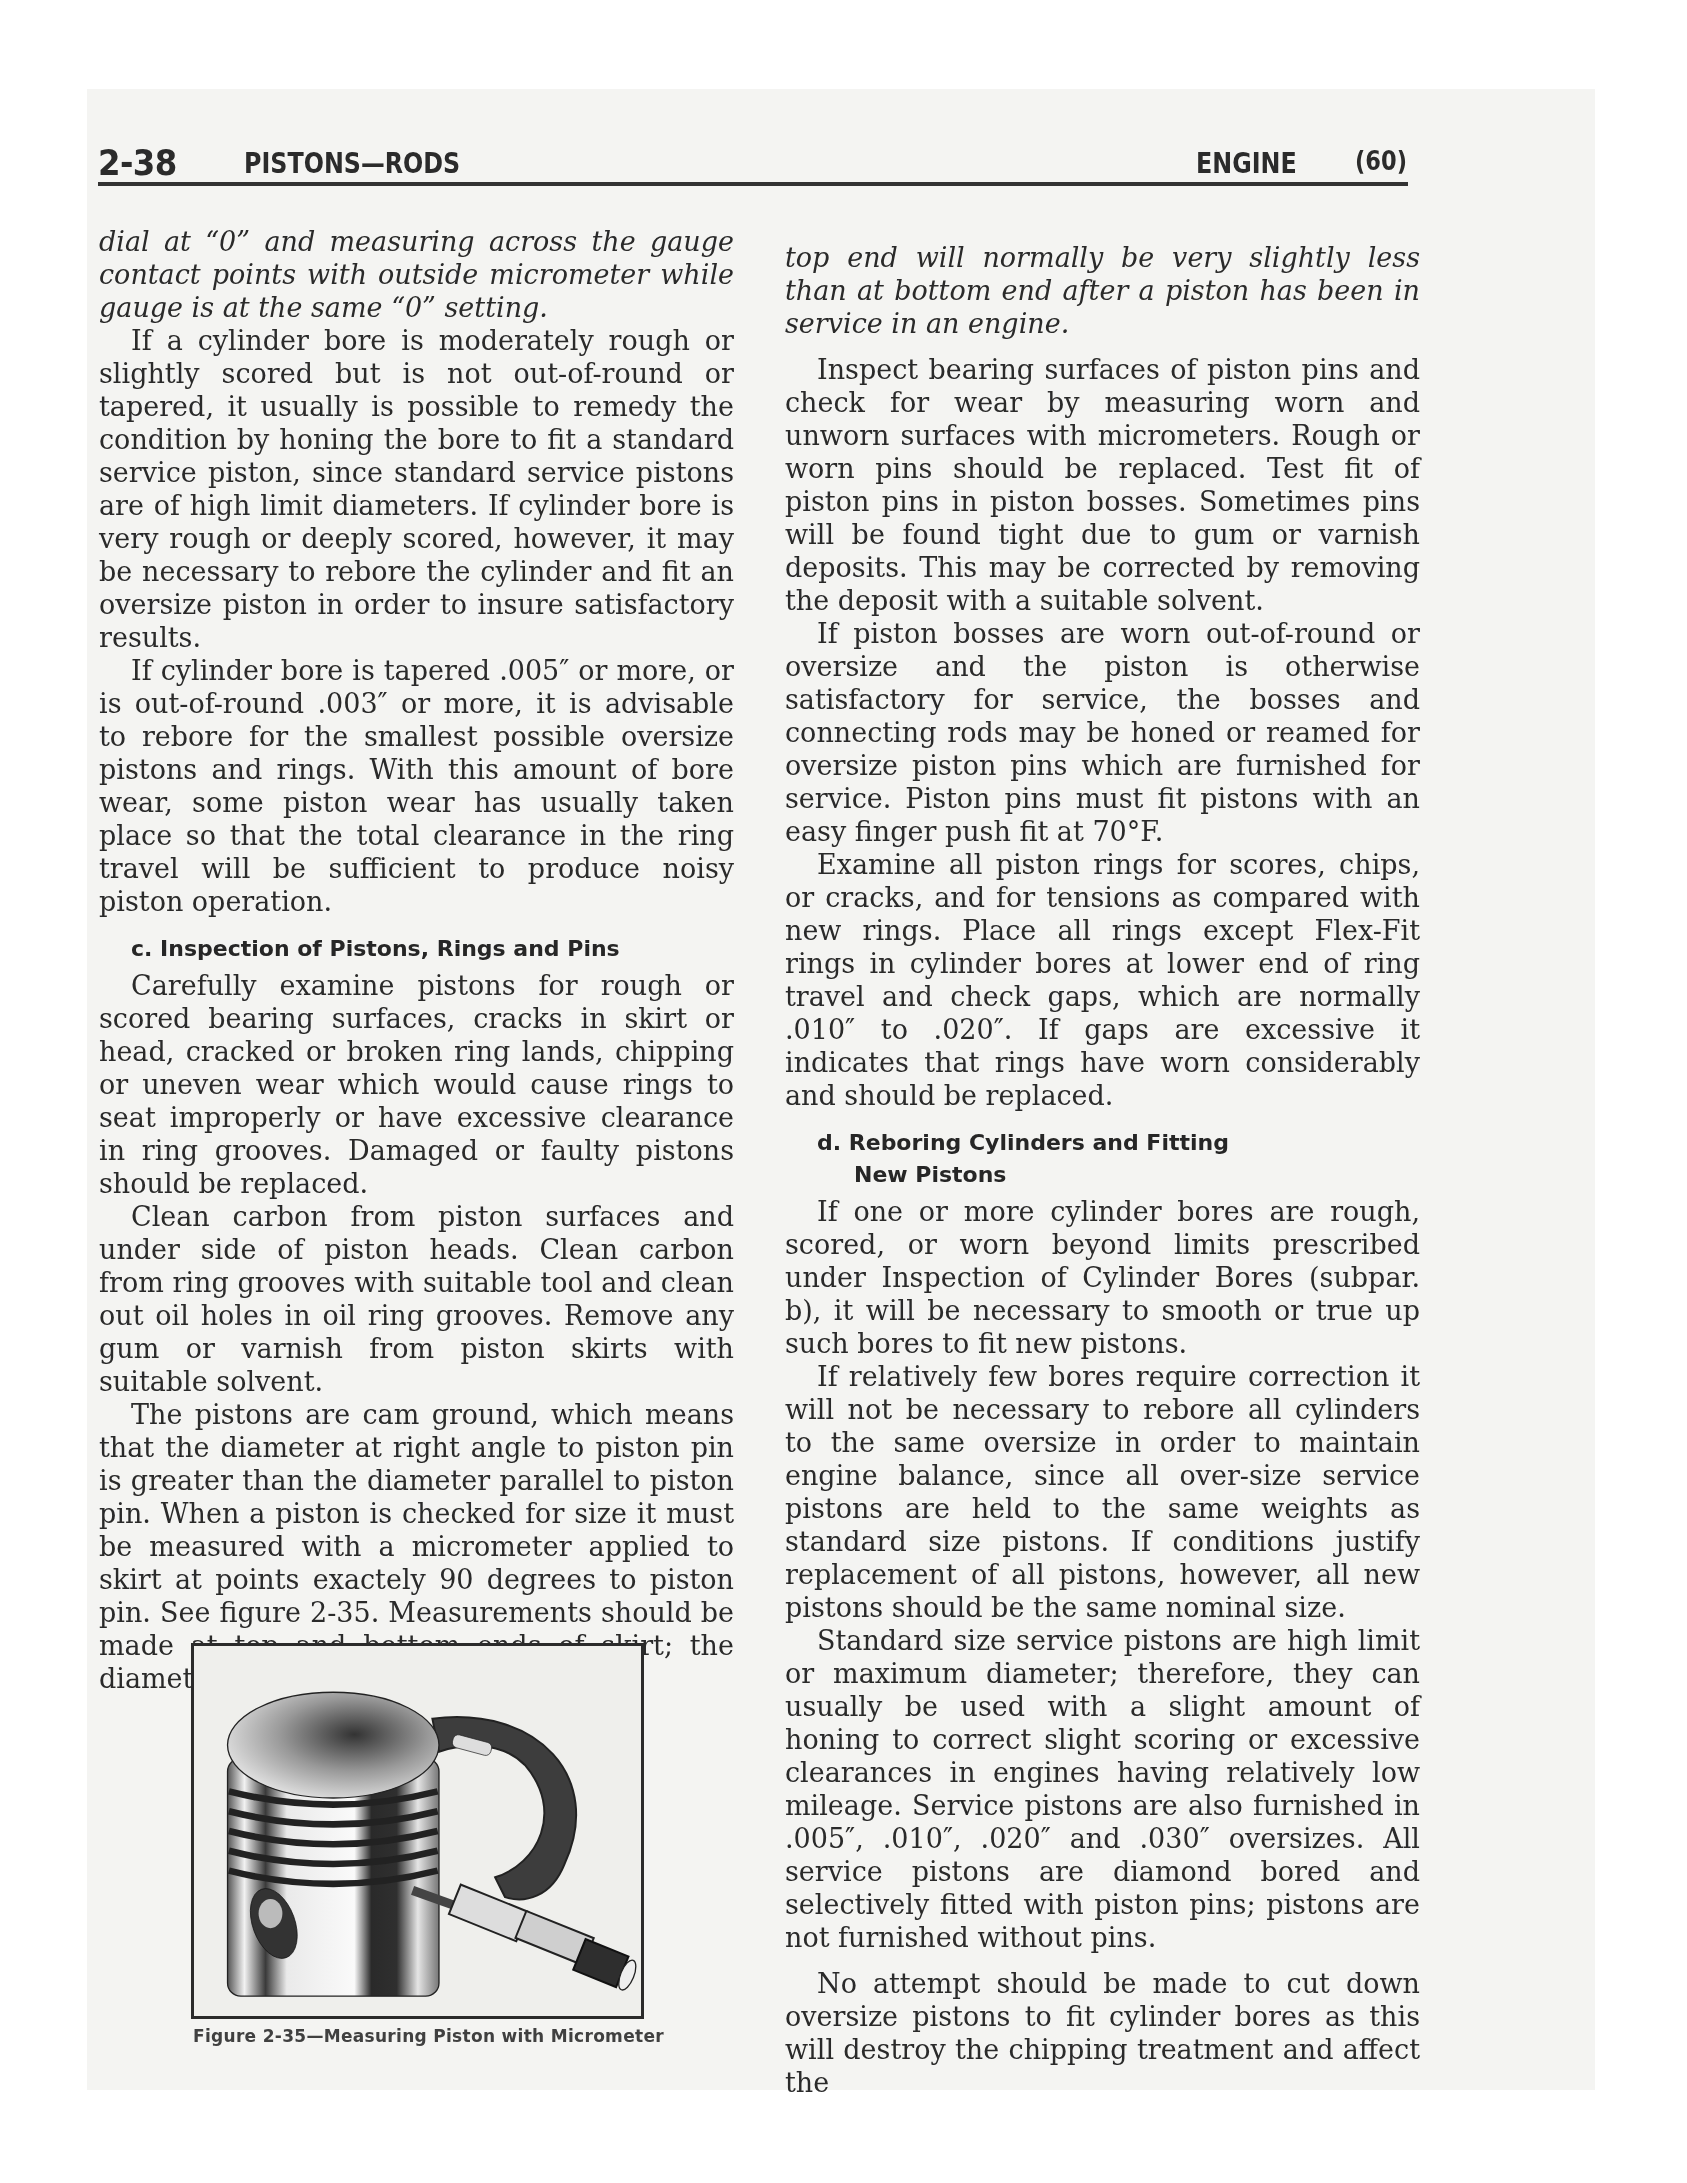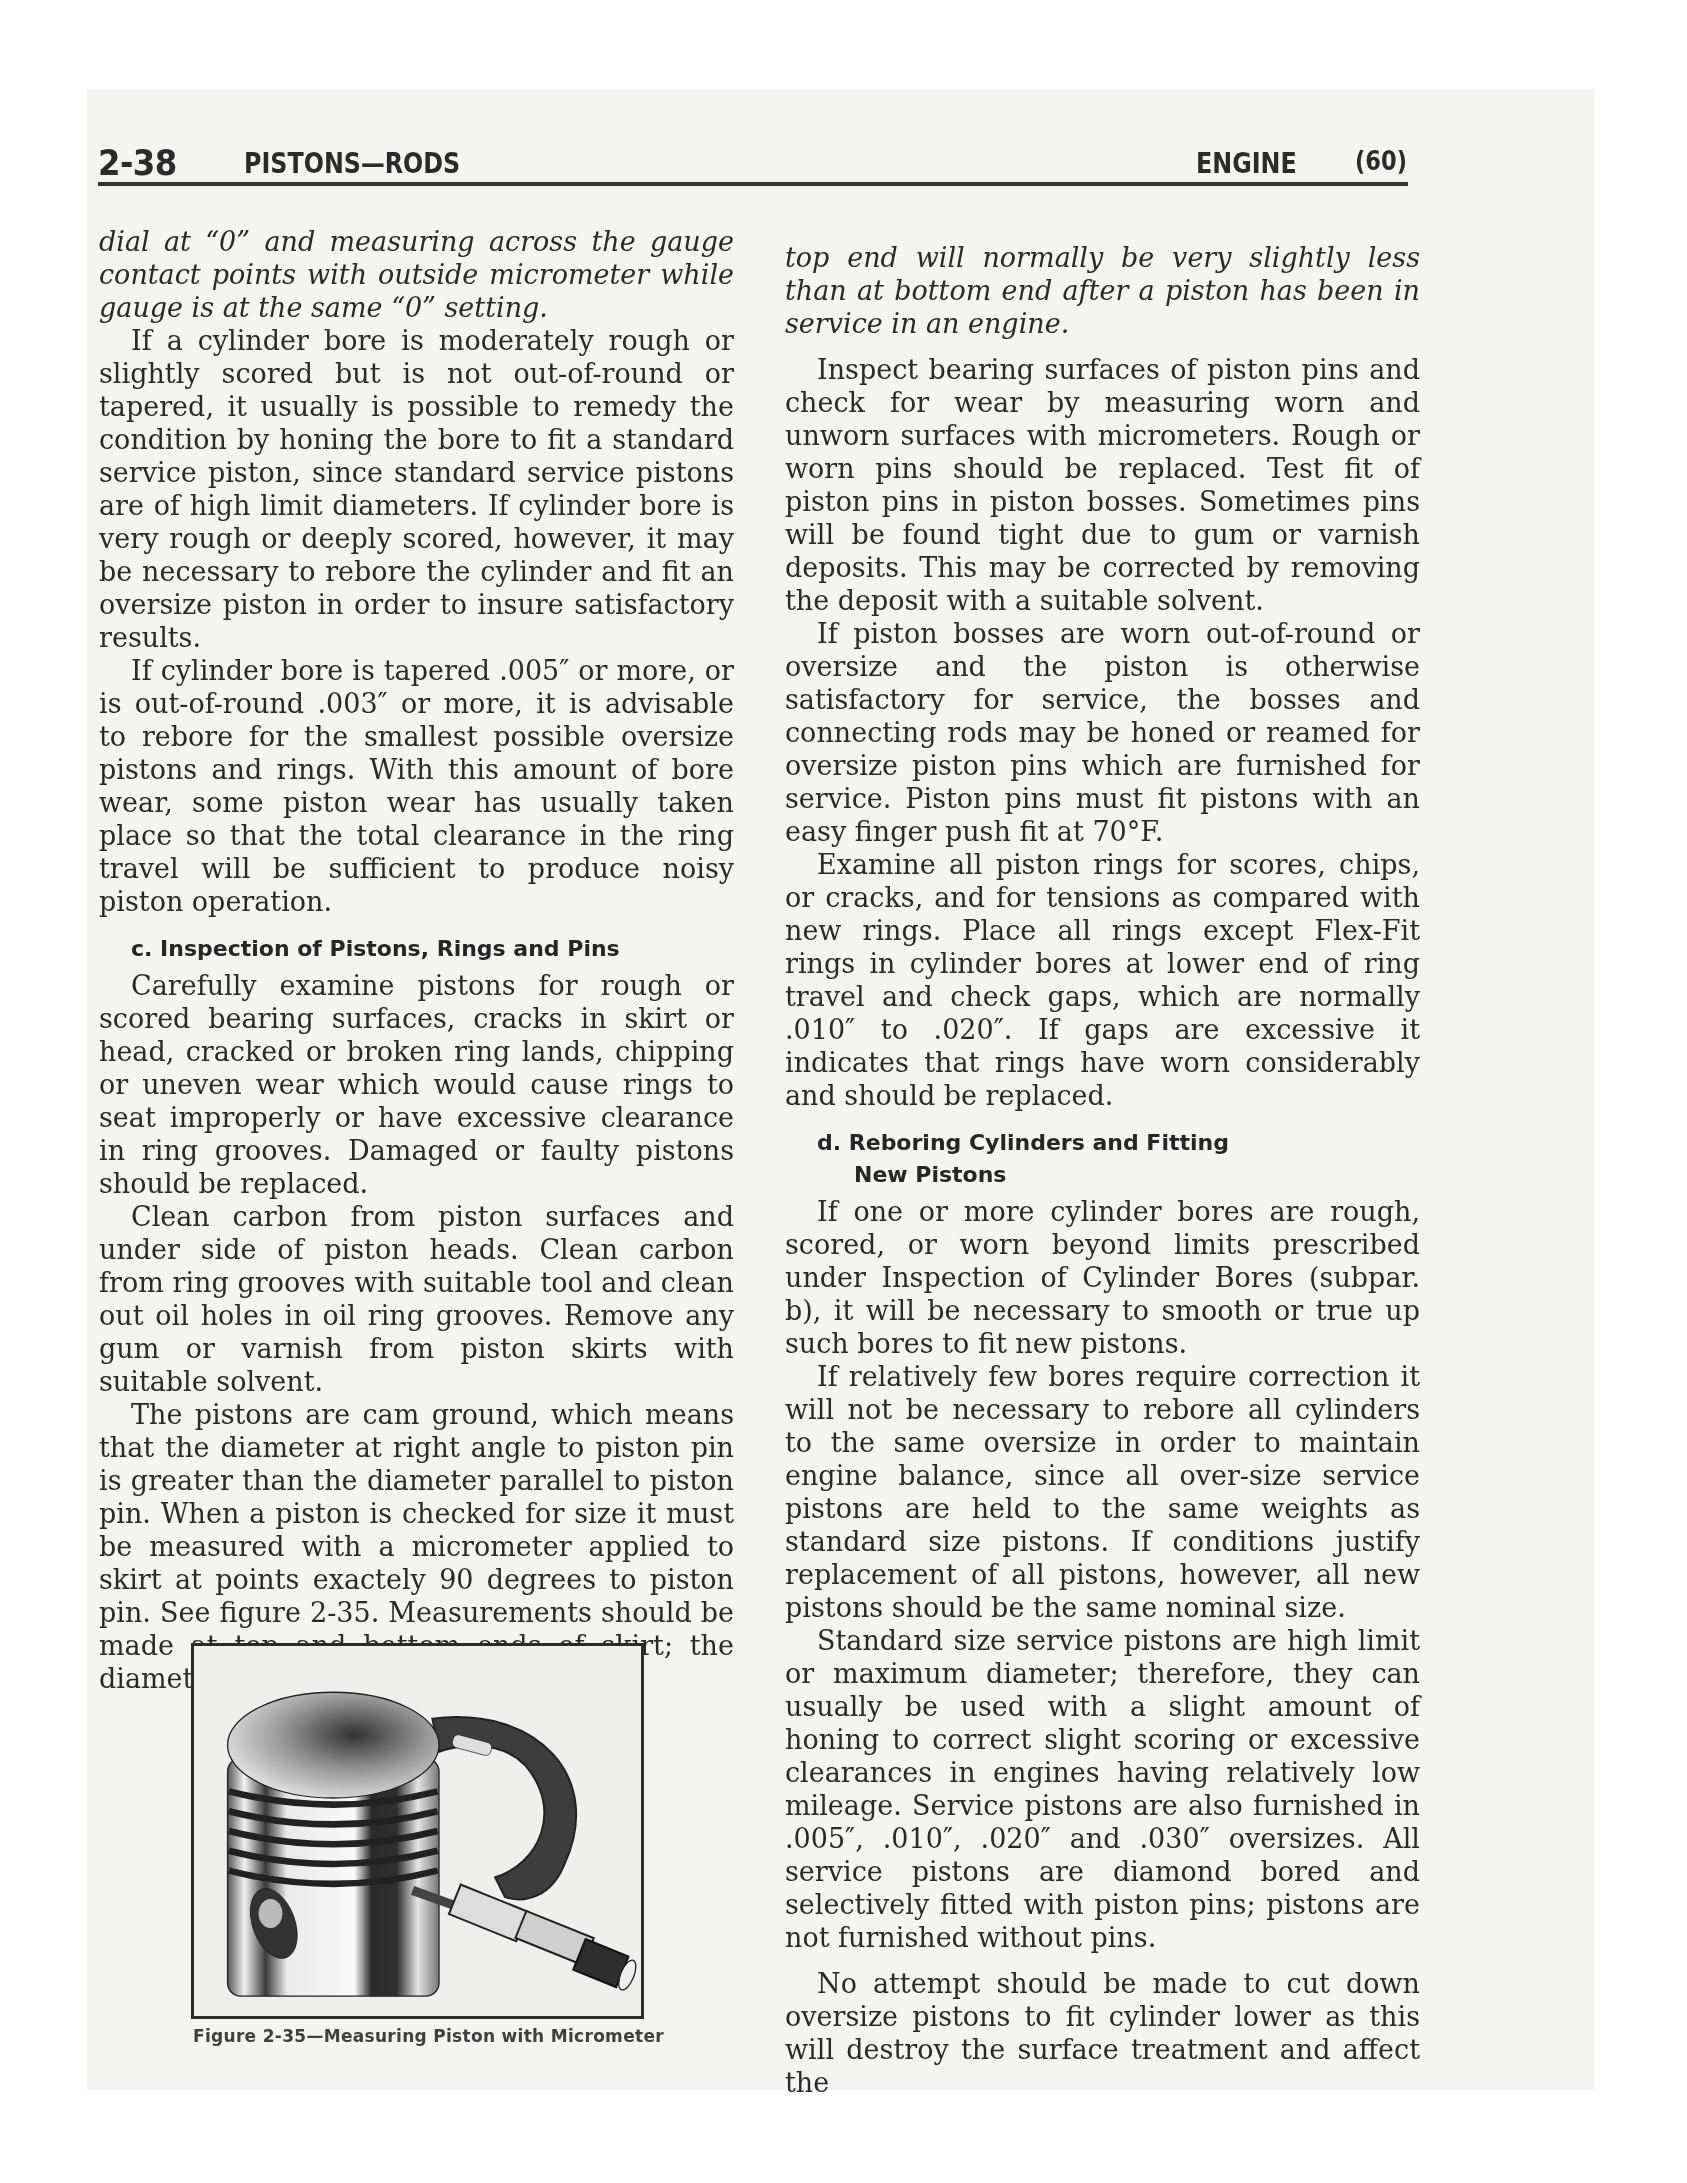--- a/index.html
+++ b/index.html
@@ -122,15 +122,15 @@
   <p class="gap">Inspect bearing surfaces of piston pins and check for wear by measuring worn and unworn surfaces with micrometers. Rough or worn pins should be replaced. Test fit of piston pins in piston bosses. Sometimes pins will be found tight due to gum or varnish deposits. This may be corrected by removing the deposit with a suitable solvent.</p>
   <p>If piston bosses are worn out-of-round or oversize and the piston is otherwise satisfactory for service, the bosses and connecting rods may be honed or reamed for oversize piston pins which are furnished for service. Piston pins must fit pistons with an easy finger push fit at 70°F.</p>
   <p>Examine all piston rings for scores, chips, or cracks, and for tensions as compared with new rings. Place all rings except Flex-Fit rings in cylinder bores at lower end of ring travel and check gaps, which are normally .010″ to .020″. If gaps are excessive it indicates that rings have worn considerably and should be replaced.</p>
   <div class="subhead">
     <span>d. Reboring Cylinders and Fitting</span>
     <span class="l2">New Pistons</span>
   </div>
   <p>If one or more cylinder bores are rough, scored, or worn beyond limits prescribed under Inspection of Cylinder Bores (subpar. b), it will be necessary to smooth or true up such bores to fit new pistons.</p>
   <p>If relatively few bores require correction it will not be necessary to rebore all cylinders to the same oversize in order to maintain engine balance, since all over-size service pistons are held to the same weights as standard size pistons. If conditions justify replacement of all pistons, however, all new pistons should be the same nominal size.</p>
   <p>Standard size service pistons are high limit or maximum diameter; therefore, they can usually be used with a slight amount of honing to correct slight scoring or excessive clearances in engines having relatively low mileage. Service pistons are also furnished in .005″, .010″, .020″ and .030″ oversizes. All service pistons are diamond bored and selectively fitted with piston pins; pistons are not furnished without pins.</p>
-  <p class="gap">No attempt should be made to cut down oversize pistons to fit cylinder lower as this will destroy the surface treatment and affect the</p>
+  <p class="gap">No attempt should be made to cut down oversize pistons to fit cylinder bores as this will destroy the chipping treatment and affect the</p>
 </div>
 
 
 </body></html>

